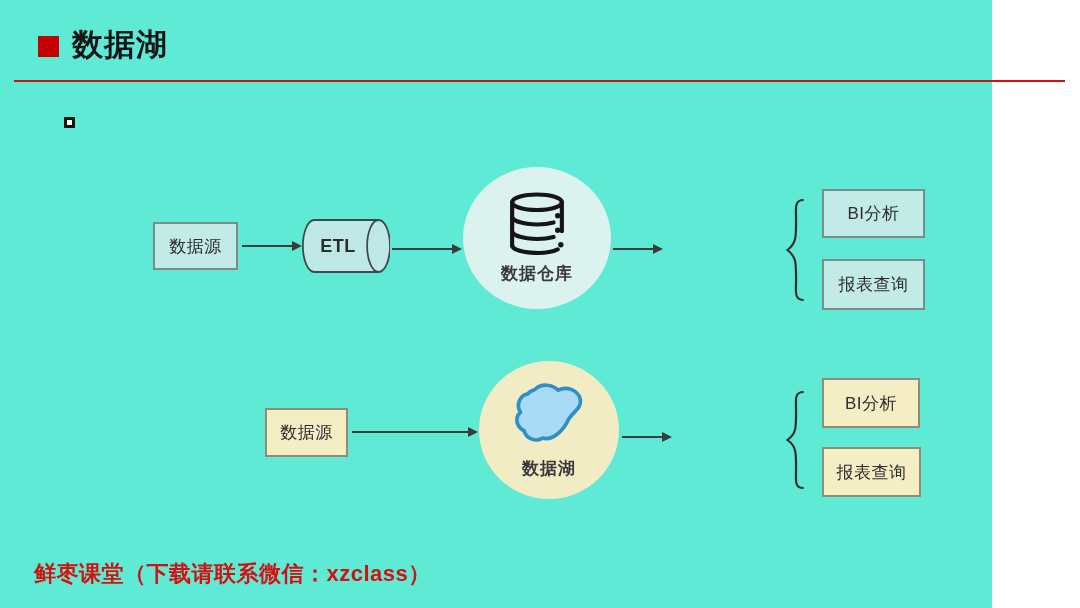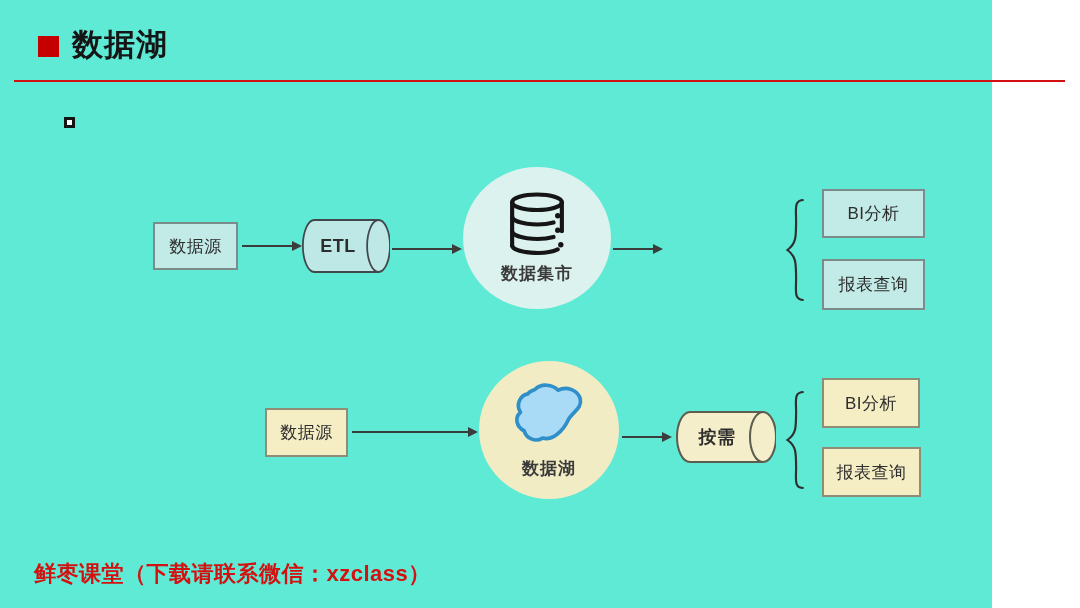--- a/index.html
+++ b/index.html
@@ -100,21 +100,21 @@
         <path d="M4 23 A24 7.5 0 0 0 44 28.5"></path>
         <path d="M4 37 A24 7.5 0 0 0 44 42.5"></path>
         <path d="M4 51 A24 7.5 0 0 0 48 54.5"></path>
       </g>
       <g fill="#151515">
         <circle cx="48" cy="22" r="2.6"></circle>
         <circle cx="48" cy="36" r="2.6"></circle>
         <circle cx="51" cy="50" r="2.6"></circle>
       </g>
     </svg>
-    <div class="clabel">数据集市</div>
+    <div class="clabel">数据仓库</div>
   </div>
 
   <div class="arrow" style="left:613px; top:248px; width:48px;"></div>
 
 
   <div class="brace" style="left:782px; top:198px; width:26px; height:104px;">
     <svg viewBox="0 0 24 100" preserveAspectRatio="none">
       <path d="M20 2 C11 2 13 10 13 22 C13 38 13 44 5 50 C13 56 13 62 13 78 C13 90 11 98 20 98" fill="none" stroke="#2f2f2f" stroke-width="2"></path>
     </svg>
   </div>
@@ -128,27 +128,20 @@
 
   <div class="bigcircle yellow" style="left:479px; top:361px; width:140px; height:138px;">
     <svg width="84" height="70" viewBox="0 0 90 76">
       <path d="M30 9 C37 2 49 4 55 10 C64 5 77 10 79 20 C81 30 70 34 66 42 C60 55 48 65 38 62 C30 67 20 62 18 54 C10 50 7 40 14 34 C9 26 13 16 22 14 C24 11 26 11 30 9 Z" fill="#a9daf6" stroke="#2f8fc9" stroke-width="4" stroke-linejoin="round"></path>
     </svg>
     <div class="clabel">数据湖</div>
   </div>
 
   <div class="arrow" style="left:622px; top:436px; width:48px;"></div>
 
-  <div class="cyl" style="left:676px; top:411px; width:100px; height:52px;">
-    <svg viewBox="0 0 100 52" preserveAspectRatio="none">
-      <path d="M87 1 L14 1 A13 25 0 0 0 14 51 L87 51 A13 25 0 0 0 87 1 Z" fill="#f4eecb" stroke="#5c5c50" stroke-width="2"></path>
-      <path d="M87 1 A13 25 0 0 0 87 51" fill="none" stroke="#5c5c50" stroke-width="2"></path>
-    </svg>
-    <div class="cyl-label">按需</div>
-  </div>
 
   <div class="brace" style="left:782px; top:390px; width:26px; height:100px;">
     <svg viewBox="0 0 24 100" preserveAspectRatio="none">
       <path d="M20 2 C11 2 13 10 13 22 C13 38 13 44 5 50 C13 56 13 62 13 78 C13 90 11 98 20 98" fill="none" stroke="#2f2f2f" stroke-width="2"></path>
     </svg>
   </div>
 
   <div class="nbox yellow" style="left:822px; top:378px; width:98px; height:50px;">BI分析</div>
   <div class="nbox yellow" style="left:822px; top:447px; width:99px; height:50px;">报表查询</div>
 

